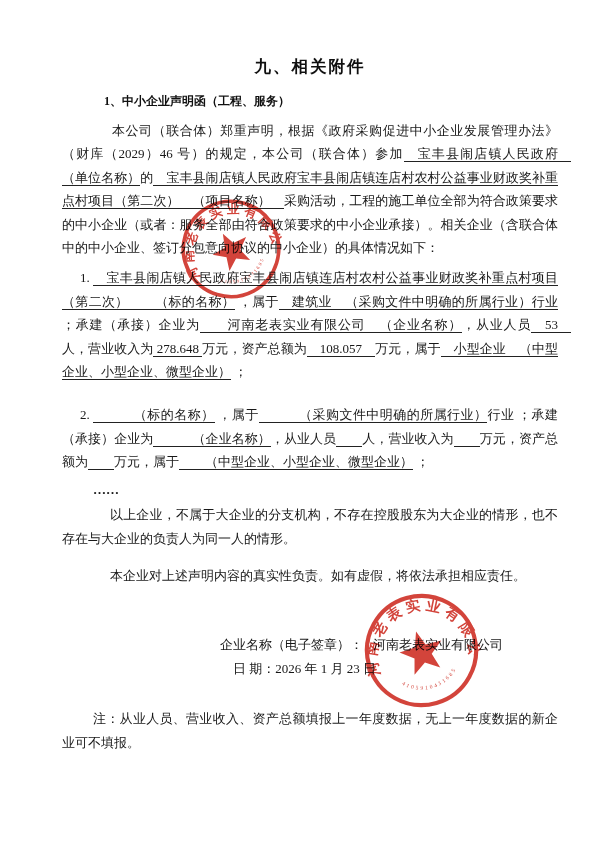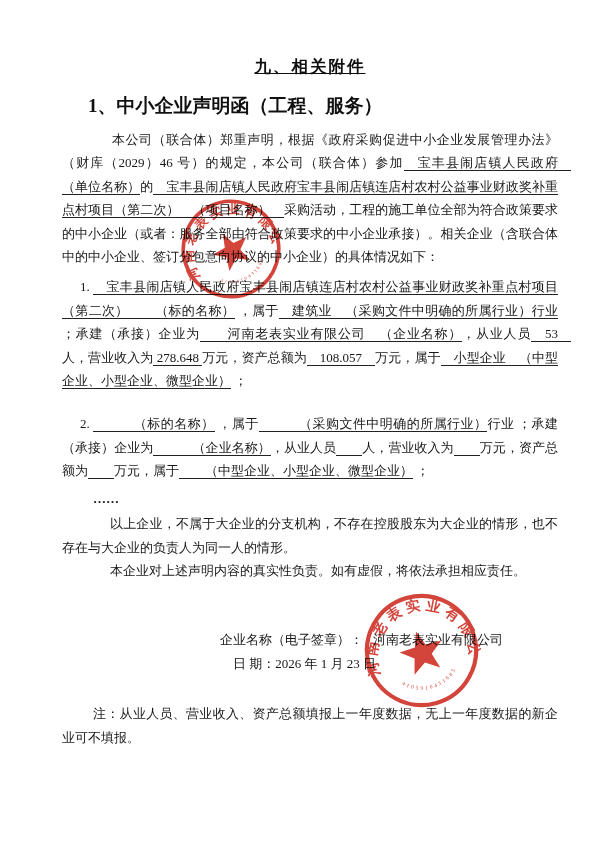--- a/index.html
+++ b/index.html
@@ -3,43 +3,43 @@
 <meta charset="utf-8">
 <style>
   html,body{margin:0;padding:0;}
   body{
     width:606px;height:851px;background:#ffffff;position:relative;overflow:hidden;
     font-family:"Liberation Serif","DejaVu Serif",serif;color:#161616;
     -webkit-font-smoothing:antialiased;
   }
   .page{position:absolute;inset:0;padding:56px 48px 0 62px;box-sizing:border-box;}
   .doc-title{
-    text-align:center;font-size:16.5px;font-weight:bold;letter-spacing:2px;color:#101010;text-decoration:underline;
+    text-align:center;font-size:16.5px;font-weight:bold;letter-spacing:2px;color:#101010;
   }
   .section-heading{
-    margin-top:15px;margin-left:26px;font-size:19px;font-weight:bold;color:#101010;
+    margin-top:15px;margin-left:42px;font-size:12px;font-weight:bold;color:#101010;
   }
   .para{
     font-size:13px;line-height:23.4px;text-align:justify;color:#181818;
     word-break:break-all;
   }
   .u{
     border-bottom:1px solid #222;
     box-decoration-break:clone;-webkit-box-decoration-break:clone;
   }
   .ind-xl{text-indent:50px;}
   .ind-lg{text-indent:48px;}
   .ind-md{text-indent:18px;}
   .ind-sm{text-indent:31px;}
   .p-intro{margin-top:9px;}
   .p-item-1{margin-top:7px;}
   .p-item-2{margin-top:20px;}
   .p-ellipsis{margin-top:4px;font-weight:bold;}
   .p-closing-1{margin-top:2px;}
-  .p-closing-2{margin-top:0;}
+  .p-closing-2{margin-top:14px;}
   .signature{margin-top:46px;font-size:13px;line-height:23.5px;}
   .sig-line-1{padding-left:158px;}
   .sig-line-2{padding-left:171px;}
   .sig-company{margin-left:10px;}
   .note{margin-top:27px;}
   .stamp{position:absolute;mix-blend-mode:multiply;opacity:0.92;pointer-events:none;}
   .stamp-middle{left:179px;top:197px;width:104px;height:104px;}
   .stamp-bottom{left:362px;top:591px;width:119px;height:119px;}
 </style>
 </head>

